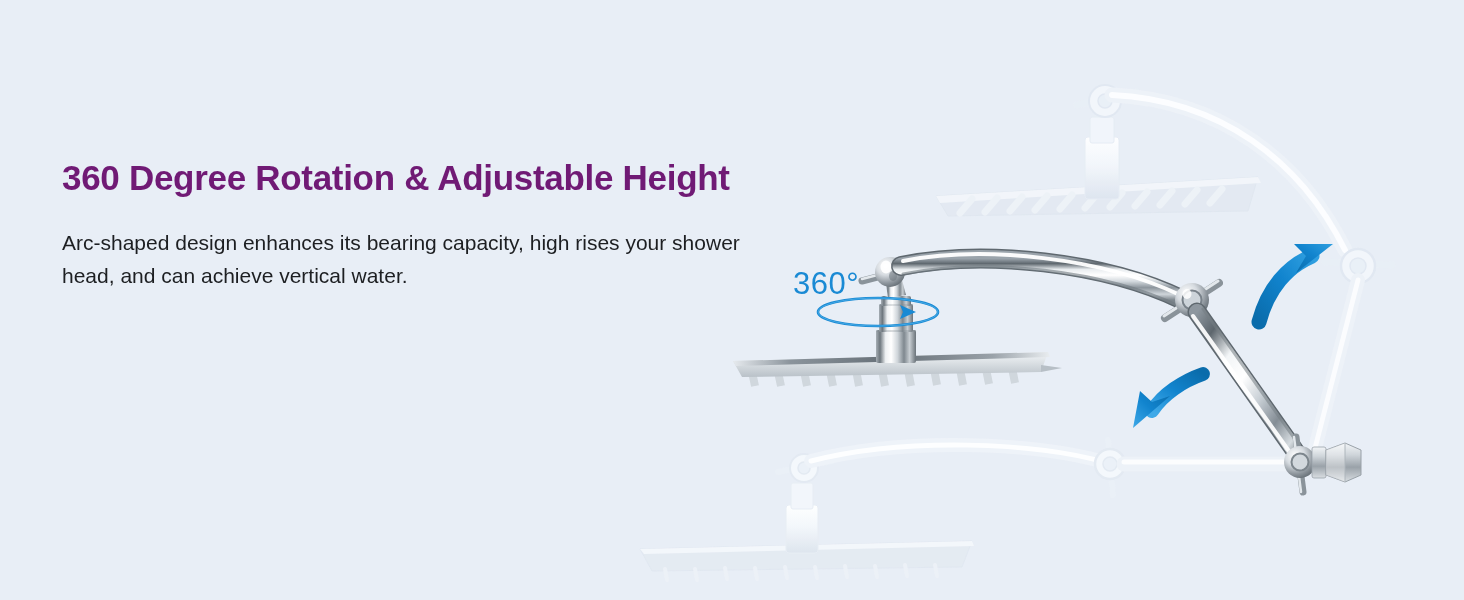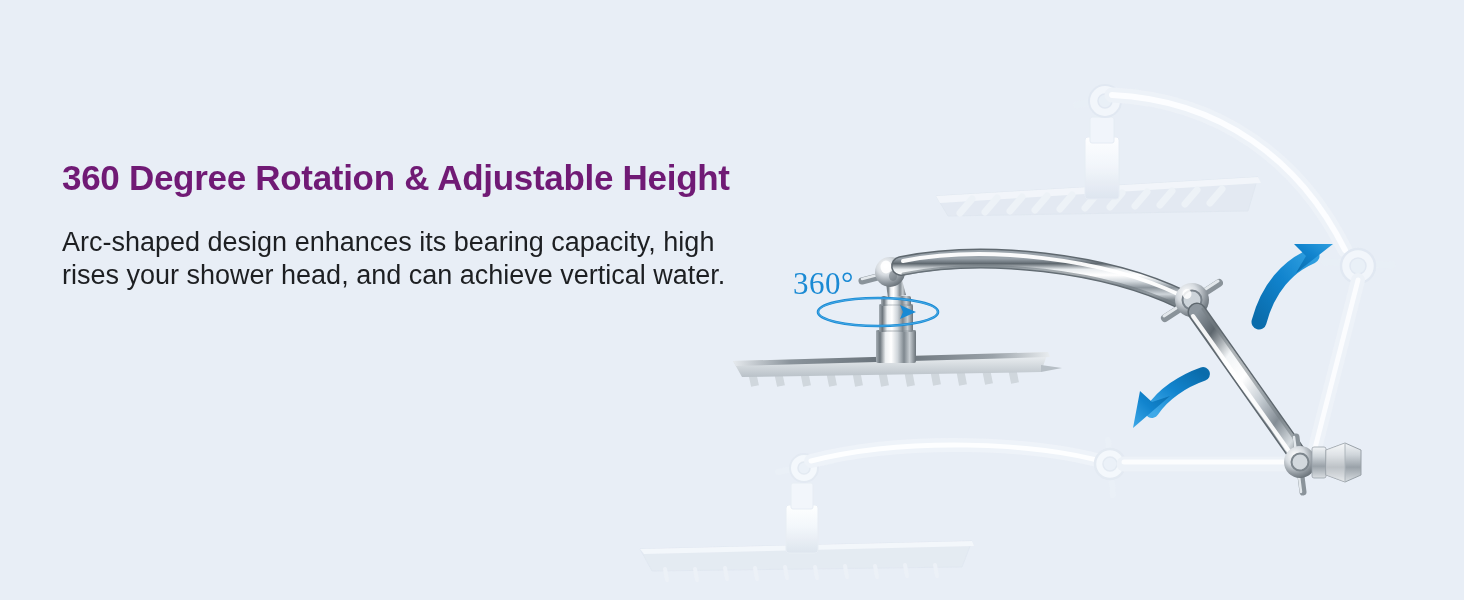--- a/index.html
+++ b/index.html
@@ -14,33 +14,32 @@
   .text-block{position:absolute;left:62px;top:155px;width:700px;}
   .headline{
     margin:0;
     font-size:35px;line-height:45px;
     font-weight:700;letter-spacing:-0.3px;
     color:#701a75;
     width:680px;
   }
   .subcopy{
     margin:26px 0 0 0;
-    font-size:27px;line-height:33px;
+    font-size:21px;line-height:33px;
     font-weight:400;color:#1d1f22;
     width:700px;
   }
 
   
   #art{position:absolute;left:0;top:0;width:1464px;height:600px;}
   .deg-label{
     position:absolute;left:793px;top:268px;
     font-size:31px;font-weight:400;line-height:31px;
     color:#1a8ad4;letter-spacing:0.5px;
     white-space:nowrap;
-    font-family:Liberation Serif, serif;
   }
 </style>
 </head>
 <body>
 
 <div id="stage">
 
   <svg id="art" viewBox="0 0 1464 600">
     <defs>
 

